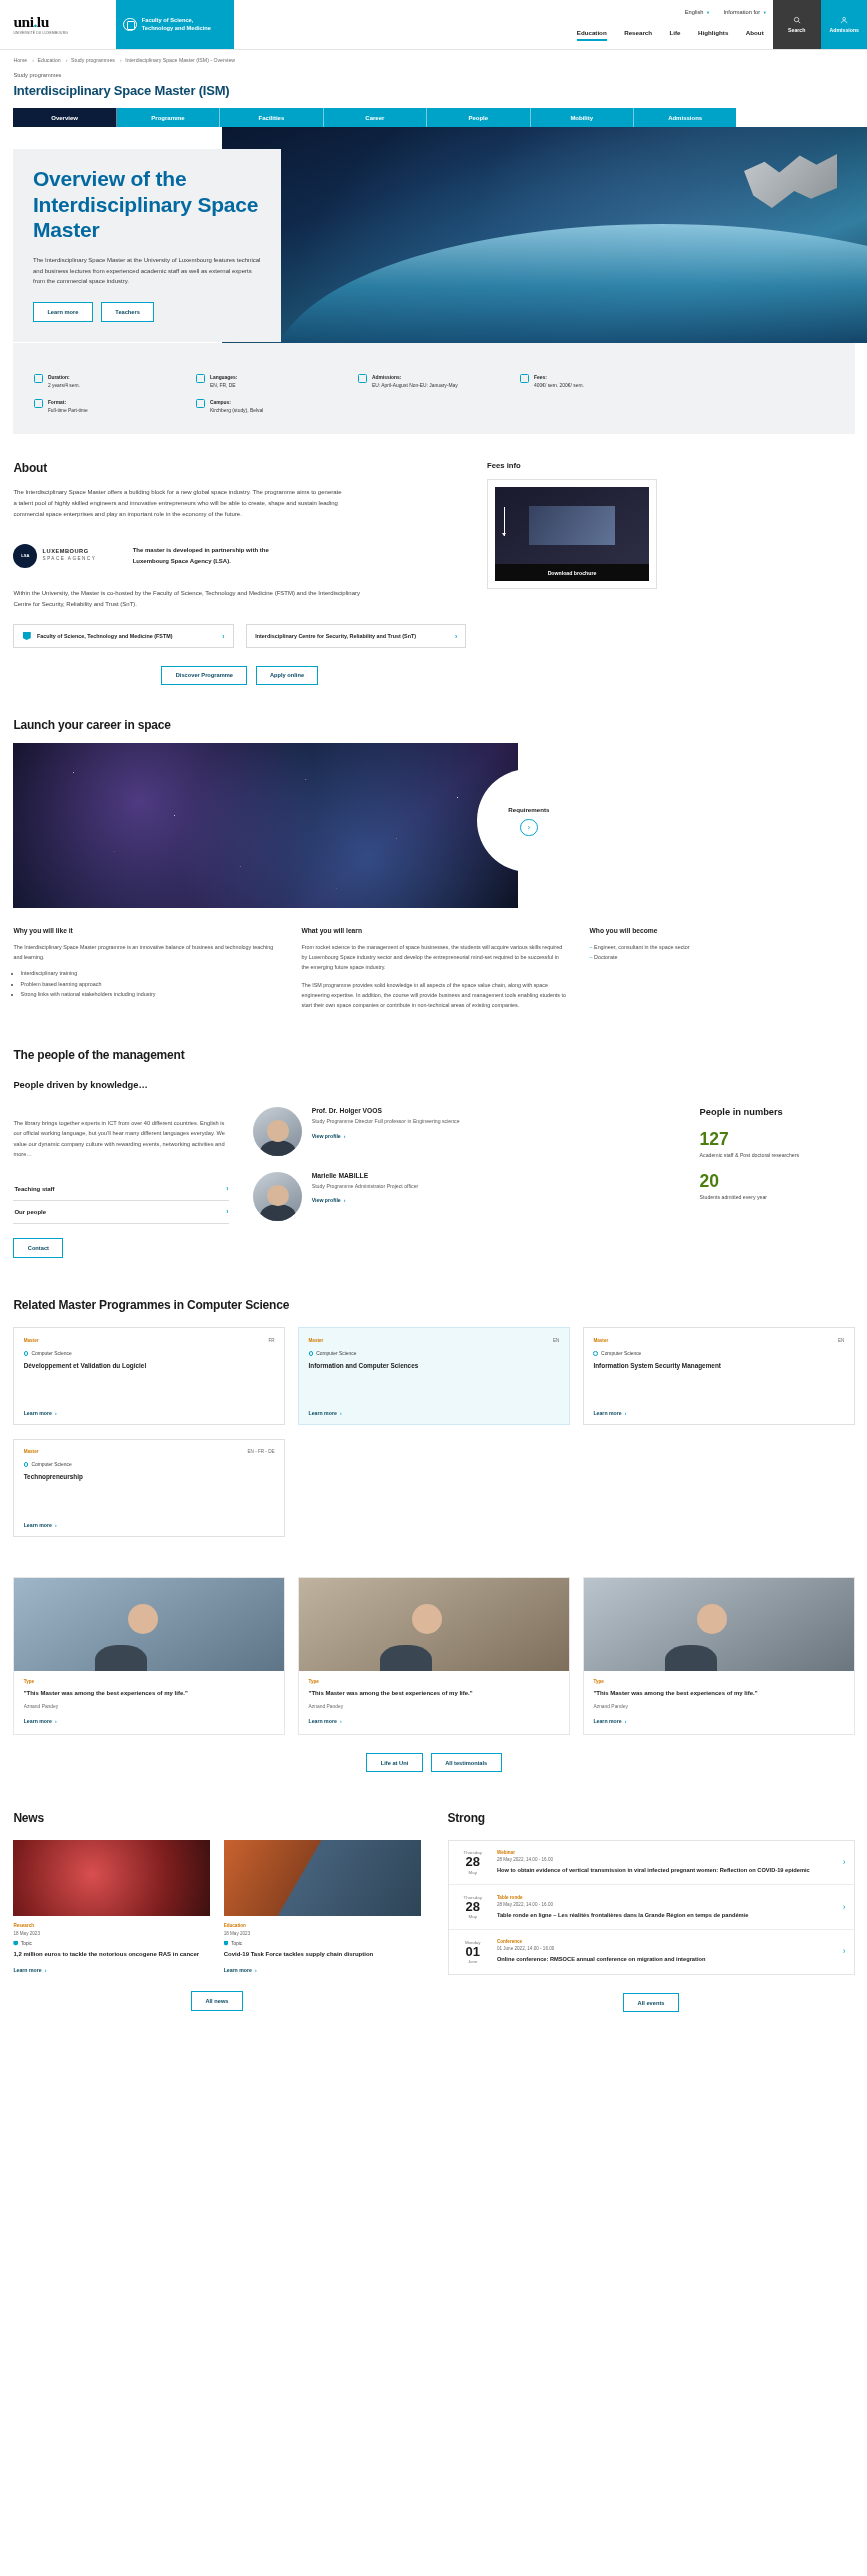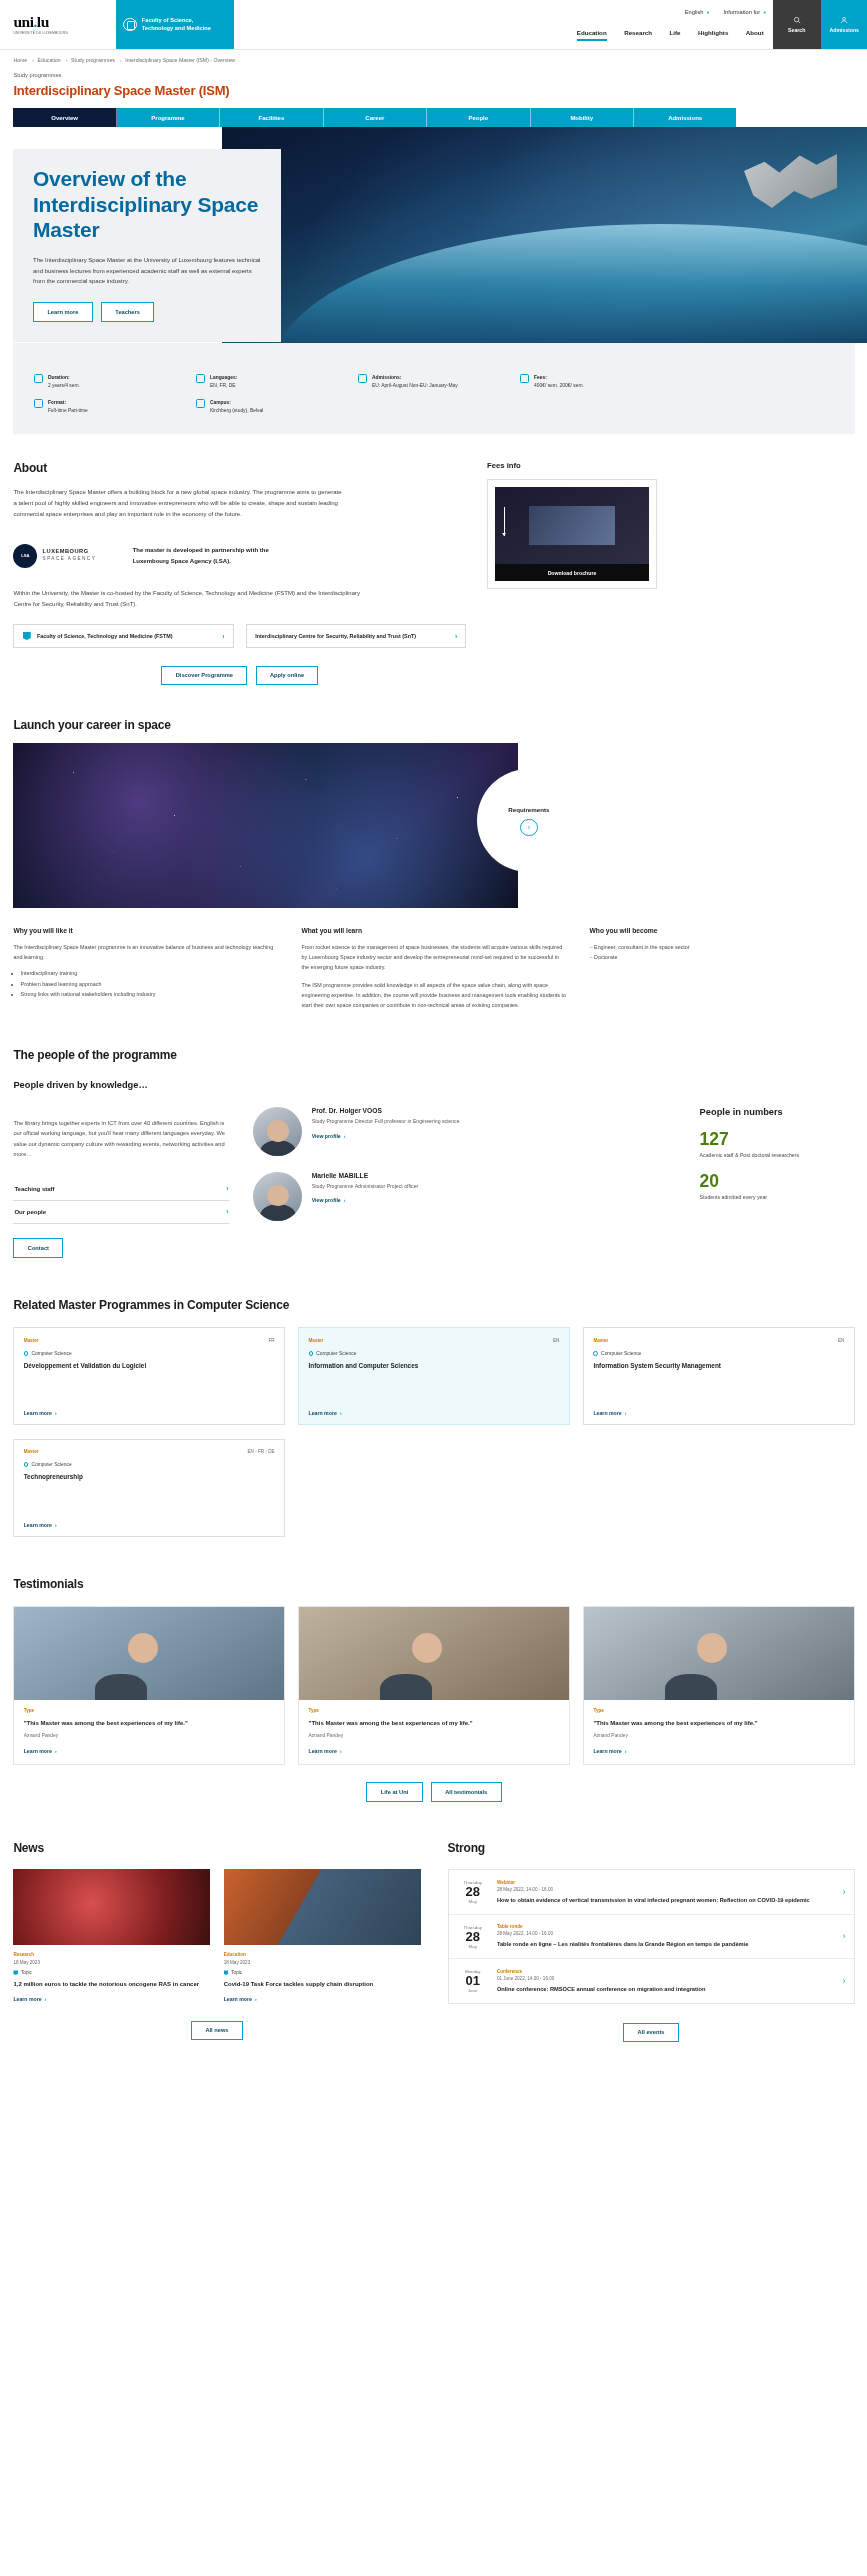--- a/index.html
+++ b/index.html
@@ -131,21 +131,21 @@
   }
   .breadcrumb span + span:before { content: "›"; margin: 0 3.6px; color: #9b9b9b; }
 
   
   .page-head { padding: 9.3px 0 0 13.4px; }
   .page-kicker { font-size: 5.7px; color: #575757; margin-bottom: 4.1px; }
   .page-title {
     font-size: 13px;
     font-weight: bold;
     letter-spacing: -0.2px;
-    color: #c2410c;
+    color: #0c4a6e;
   }
 
   
   .tabs {
     display: flex;
     margin: 10.3px 0 0 13.4px;
     width: 723px;
     font-size: 6px;
     font-weight: bold;
   }
@@ -650,21 +650,21 @@
         <div class="col-h">Who you will become</div>
         <ul class="col-ul dash">
           <li>Engineer, consultant in the space sector</li>
           <li>Doctorate</li>
         </ul>
       </div>
     </div>
   </div>
 
   <div class="people-sec">
-    <div class="h2">The people of the programme</div>
+    <div class="h2">The people of the management</div>
     <div class="h3" style="margin-top:17.5px">People driven by knowledge…</div>
     <div class="people-row">
       <div class="people-left">
         <div class="people-p">The library brings together experts in ICT from over 40 different countries. English is our official working language, but you'll hear many different languages everyday.
 
 We value our dynamic company culture with rewarding events, networking activities and more…</div>
         <div class="accordion">
           <div class="acc-item">
             <span>Teaching staff</span>
             <span class="arr">›</span>
@@ -758,21 +758,20 @@
             <span class="dotico"></span>
             <span>Computer Science</span>
           </div>
         <div class="prog-name">Technopreneurship</div>
         <div class="prog-learn"><span>Learn more</span><span class="arr">›</span></div>
       </div>
     </div>
   </div>
 
   <div class="testi-sec">
-    <div class="h2">Testimonials</div>
     <div class="testi-grid">
       <div class="testi-card">
         <div class="testi-photo t1"></div>
         <div class="testi-body">
           <div class="testi-type">Type</div>
           <div class="testi-quote">"This Master was among the best experiences of my life."</div>
           <div class="testi-author">Aznand Pandey</div>
           <div class="testi-more"><span>Learn more</span><span class="arr">›</span></div>
         </div>
       </div>

